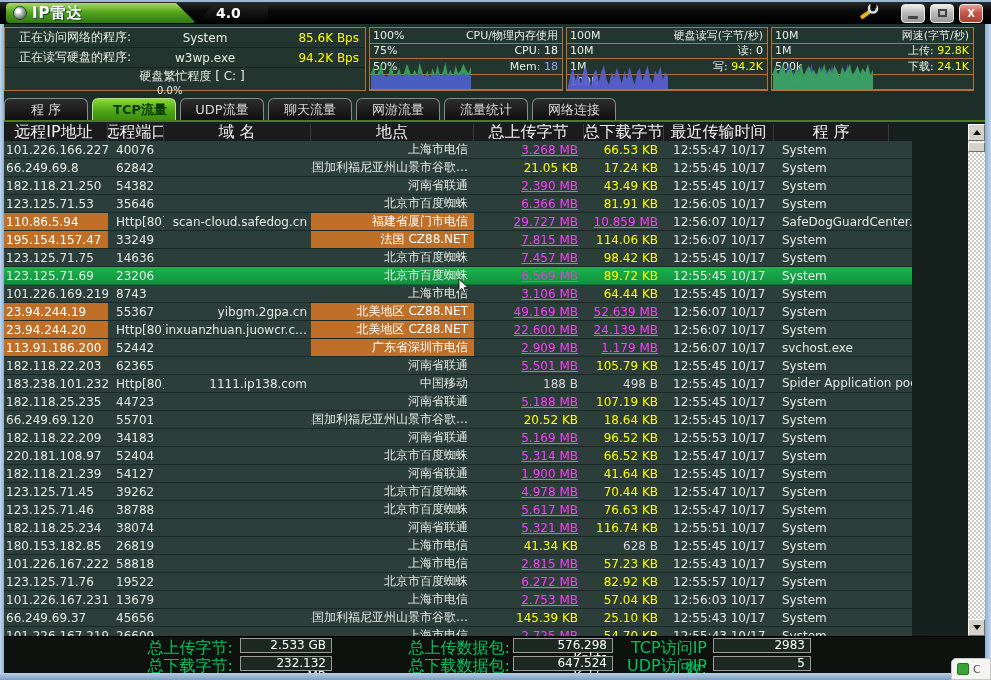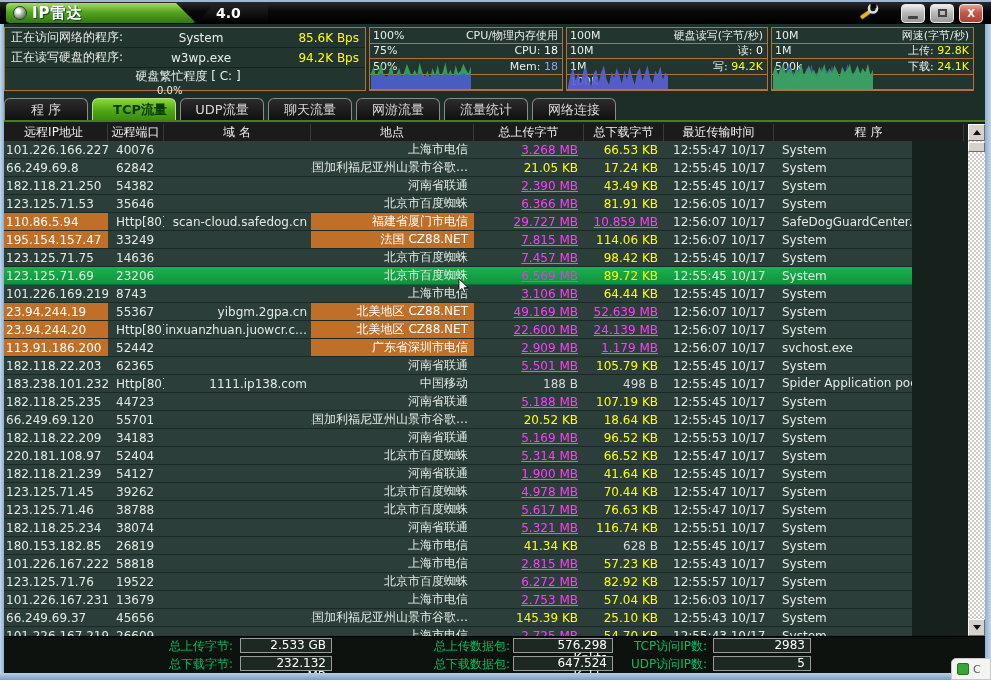--- a/index.html
+++ b/index.html
@@ -38,21 +38,21 @@
   .winbtn.close { background:linear-gradient(180deg,#eaa294,#c4584a 45%,#a83f33); color:#fff; margin-right:8px;}
   .winbtn .min-glyph { width:10px; height:3px; background:#444; margin-top:8px; border-radius:1px;}
   .winbtn .max-glyph { width:9px; height:8px; border:2px solid #444; }
   
   .toparea { position:absolute; left:0; top:24px; width:100%; height:70px; background:#1d2d28; z-index:4;}
   .panel { position:absolute; top:3px; height:64px; border:1px solid #b5713a; background:#22352f; }
   .info-panel { left:4px; width:362px; }
   .info-row { height:20px; display:flex; align-items:center; border-bottom:1px solid #16241f;
               color:#e8eee8; font-size:12px; }
   .info-row:last-child { border-bottom:none;flex-direction:column; }
-  .info-row .lbl { padding-left:6px; white-space:nowrap; }
+  .info-row .lbl { padding-left:14px; white-space:nowrap; }
   .info-row .val { flex:1; text-align:center; color:#e8eee8; }
   .info-row .rate { width:86px; text-align:right; padding-right:6px; color:#ffff00; }
   .seg-bar { flex:1; height:14px; margin:0 4px 0 8px; display:flex; gap:2px; }
   .seg { flex:1; background:#5a6b62; opacity:.55; }
   .pct { width:56px; text-align:left; padding-right:8px; color:#e8eee8; font-size:10px;}
 
   .graph-panel { padding:0; }
   .g-cpu  { left:369px; width:194px; }
   .g-disk { left:566px; width:202px; }
   .g-net  { left:771px; width:203px; }
@@ -69,23 +69,23 @@
   .tabbar { position:absolute; left:0; top:94px; width:100%; height:28px; background:#1d2d28;
             display:flex; align-items:flex-end; padding-left:4px; border-bottom:2px solid #4c7a1d; z-index:4;}
   .tab { width:84px; height:22px; margin-right:4px; border:1px solid #8a8a8a; border-bottom:none;
          border-radius:6px 6px 0 0; background:linear-gradient(180deg,#2c2c2c,#101010);
          color:#d8d8d8; font-size:13px; display:flex; align-items:center; justify-content:center;
          cursor:pointer; }
   .tab.active { background:linear-gradient(180deg,#8bd934,#4ba314 60%,#3c8c0e); color:#062; color:#0b3a08;
                 font-weight:bold; border-color:#bede8e;padding-left:12px; }
 
   
-  .thead { position:absolute; left:0; top:124px; width:964px; height:17px; background:#1b1b1b;
+  .thead { position:absolute; left:0; top:124px; width:889px; height:17px; background:#1b1b1b;
            display:grid; grid-template-columns:108px 56px 147px 163px 110px 80px 110px 1fr;
-           color:#f0f0f0; font-size:12px; z-index:3;}
+           color:#f0f0f0; font-size:16px; z-index:3;}
   .thead .hc { display:flex; align-items:center; justify-content:center; border-right:1px solid #3a3a3a;
                white-space:nowrap; overflow:hidden;}
   .tbody { position:absolute; left:0; top:141px; width:912px; height:495px; overflow:hidden;
            background:#1c2b26; z-index:3;}
   .trow { height:18px; display:grid; grid-template-columns:108px 56px 147px 163px 110px 80px 110px 1fr;
           background:#2b3e39; border-bottom:1px solid #1a2925; font-size:12px; color:#e4e9e4;
           cursor:default; }
   .trow.selected { background:linear-gradient(180deg,#1cb24e,#0f923e); border-bottom-color:#0a7030; }
   .tc { display:flex; align-items:center; white-space:nowrap; overflow:hidden; }
   .c-ip { padding-left:6px; }
@@ -112,21 +112,21 @@
               border:1px solid #fff; border-right-color:#6e6e6e; border-bottom-color:#6e6e6e; }
   .tri-up { width:0; height:0; border-left:4px solid transparent; border-right:4px solid transparent;
             border-bottom:5px solid #111; }
   .tri-down { width:0; height:0; border-left:4px solid transparent; border-right:4px solid transparent;
               border-top:5px solid #111; }
 
   
   .footer { position:absolute; left:0; top:636px; width:100%; height:37px; background:#0d120e;
             border-top:1px solid #000; z-index:4; }
   .frow { position:relative; height:18px; }
-  .flabel { position:absolute; font-size:12px; color:#00c060; text-align:right; top:1px; }
+  .flabel { position:absolute; font-size:16px; color:#00c060; text-align:right; top:1px; }
   .fbox { position:absolute; top:1px; height:15px; background:#1e2822; border:1px solid #9a9a9a;
           color:#fff; font-size:12px; text-align:right; padding-right:5px; line-height:13px;padding-left:28px; }
   .l1 { left:0; width:233px; } .b1 { left:240px; width:92px; }
   .l2 { left:408px; width:102px; } .b2 { left:513px; width:100px; }
   .l3 { left:612px; width:95px; } .b3 { left:713px; width:98px; }
 
   
   .tray-pop { position:absolute; left:951px; top:658px; width:40px; height:22px; background:#f4f4f2;
               border:1px solid #c8c8c8; border-radius:5px 0 0 0; z-index:9; display:flex; align-items:center;}
   .tray-chip { width:12px; height:12px; margin-left:5px; background:#3aa33a; border:1px solid #1d7a1d;

